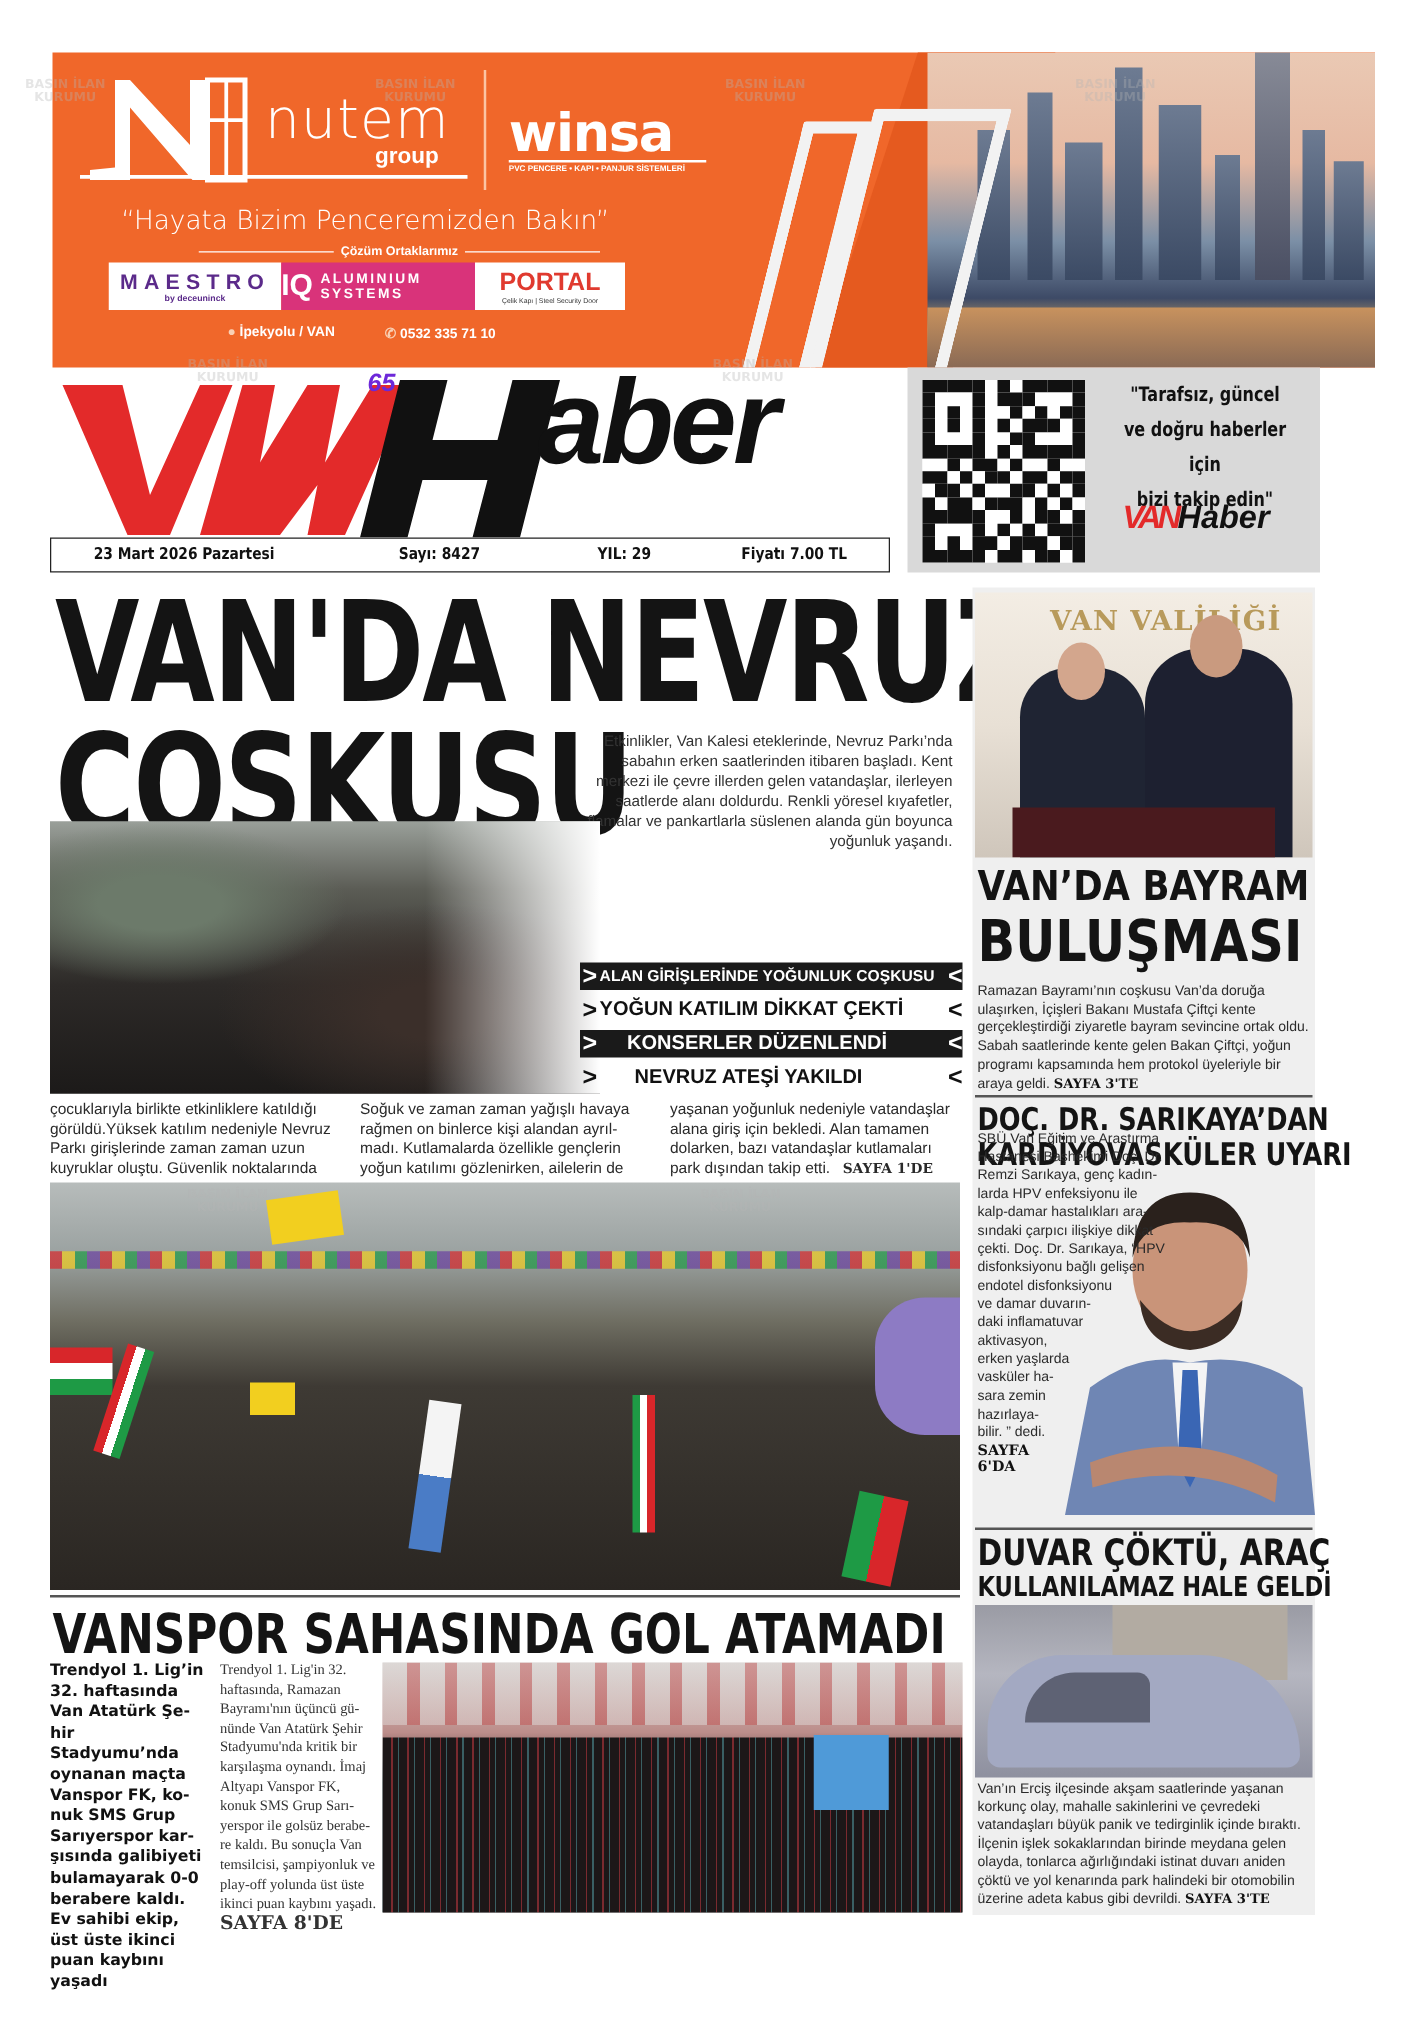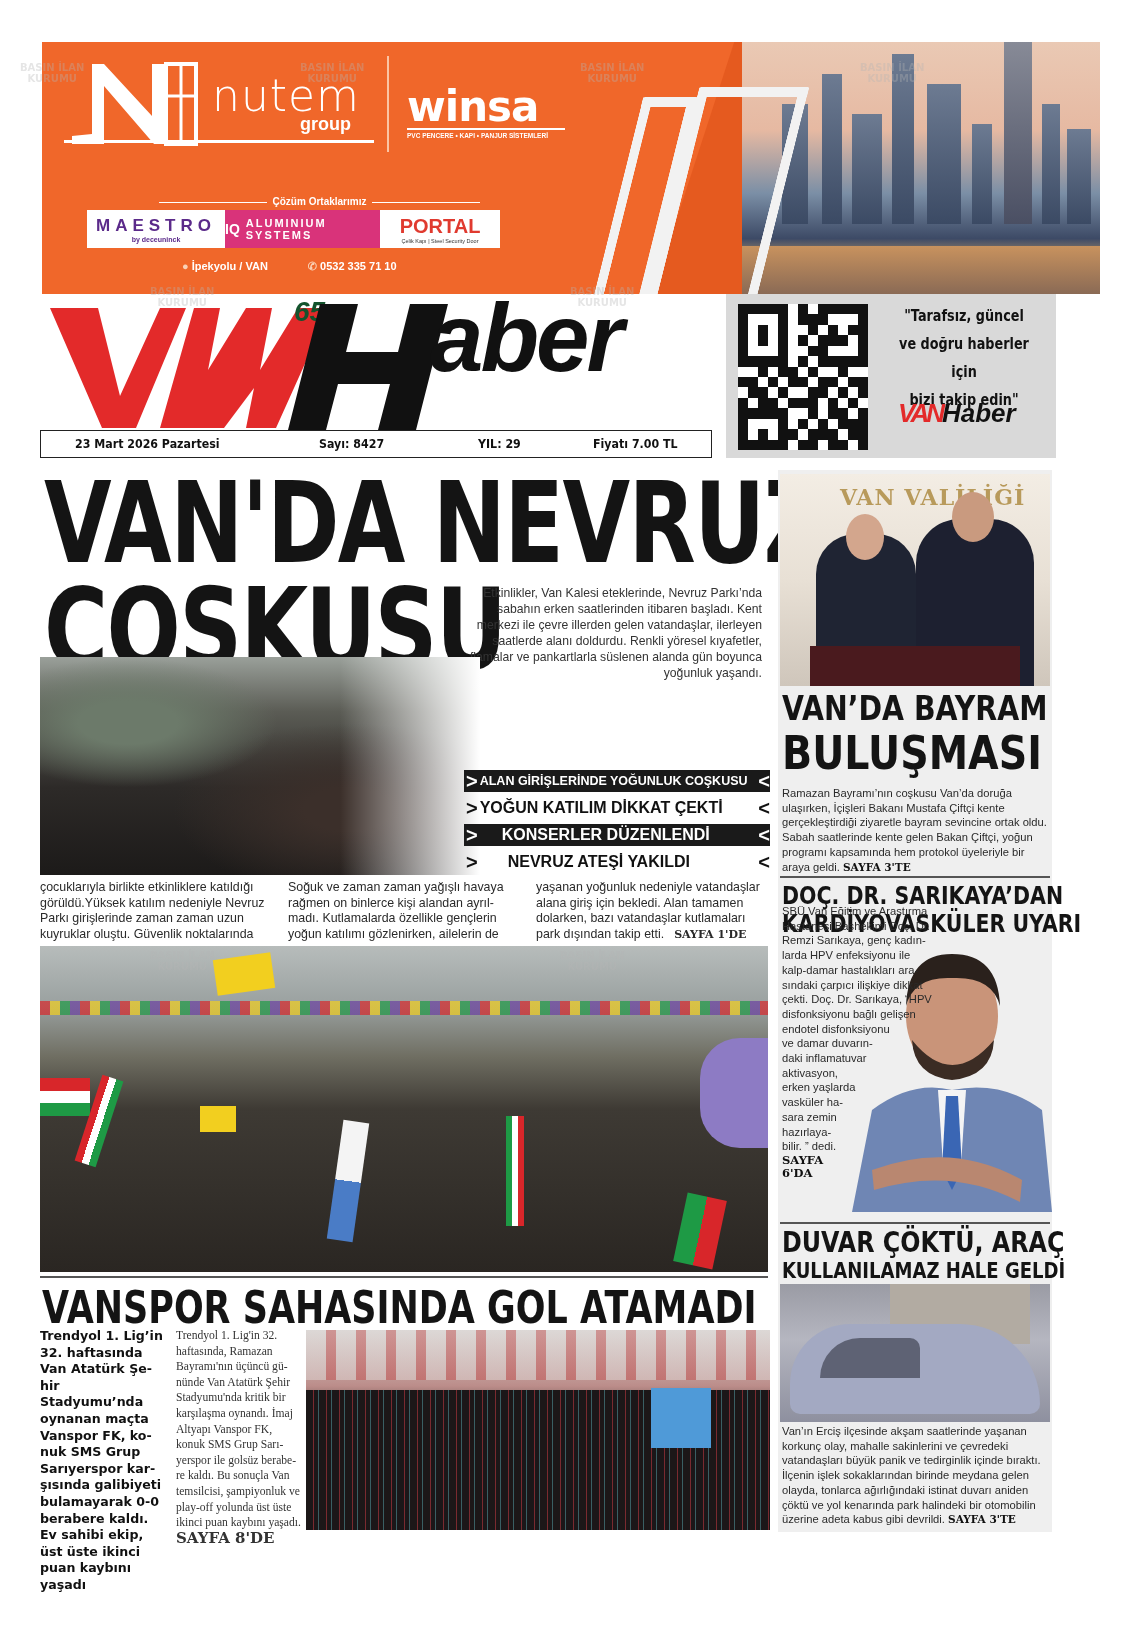--- a/index.html
+++ b/index.html
@@ -24,32 +24,32 @@
   .winsa-word { position: absolute; left: 365px; top: 40px; color: #fff; font-size: 42px; font-weight: bold; font-family: "DejaVu Sans", sans-serif; letter-spacing: -1px; }
   .winsa-sub { position: absolute; left: 365px; top: 86px; color: #fff; font-size: 6.5px; font-weight: bold; border-top: 2px solid #fff; padding-top: 2px; width: 158px; }
   .ad-slogan { position: absolute; left: 55px; top: 122px; color: #fff; font-size: 21px; font-family: "DejaVu Sans", sans-serif; font-weight: 300; }
   .ad-partners-label { position: absolute; left: 80px; top: 154px; width: 395px; text-align: center; color: #fff; font-size: 10px; font-weight: bold; }
   .ad-partners-label:before, .ad-partners-label:after { content: ""; display: inline-block; width: 108px; height: 1px; background: #fff; vertical-align: middle; margin: 0 6px; }
   .partner { position: absolute; top: 168px; height: 38px; display: flex; flex-direction: column; align-items: center; justify-content: center; }
   .p-maestro { left: 45px; width: 138px; background: #fff; color: #5b2a8a; }
   .p-maestro .t1 { font-size: 17px; letter-spacing: 5px; font-weight: bold; }
   .p-maestro .t2 { font-size: 7px; color: #5b2a8a; font-weight: bold; }
   .p-iq { left: 183px; width: 155px; background: #d9337a; color: #fff; flex-direction: row; }
-  .p-iq .t1 { font-size: 14px; font-weight: bold; margin-right: 6px; }
+  .p-iq .t1 { font-size: 24px; font-weight: bold; margin-right: 6px; }
   .p-iq .t2 { font-size: 11px; font-weight: bold; letter-spacing: 2px; line-height: 12px; }
   .p-portal { left: 338px; width: 120px; background: #fff; color: #e03a2f; }
   .p-portal .t1 { font-size: 20px; font-weight: bold; }
   .p-portal .t2 { font-size: 5.5px; color: #333; }
   .ad-contact { position: absolute; left: 140px; top: 218px; color: #fff; font-size: 11px; font-weight: bold; display: flex; gap: 40px; }
   .ad-contact .pin { color: #f9d0b5; margin-right: 3px; }
 
   
   #logo { left: 40px; top: 296px; width: 680px; height: 136px; }
   .logo-van { position: absolute; left: 8px; top: 2px; font-family: "Liberation Sans", sans-serif; font-weight: bold; font-style: italic; color: #e32a2a; font-size: 150px; line-height: 130px; letter-spacing: -26px; transform: skewX(-12deg); }
-  .logo-65 { position: absolute; left: 254px; top: 0px; font-style: italic; font-weight: bold; color: #14532d; font-size: 28px; }
+  .logo-65 { position: absolute; left: 254px; top: 0px; font-style: italic; font-weight: bold; color: #6d28d9; font-size: 20px; }
   .logo-aber { position: absolute; left: 390px; top: -6px; font-weight: bold; font-style: italic; color: #111; font-size: 96px; line-height: 96px; letter-spacing: -3px; }
   .logo-gazete { position: absolute; left: 422px; top: 82px; width: 240px; height: 48px; background: #e32a2a; color: #fff; font-style: italic; font-size: 40px; line-height: 48px; padding-left: 14px; font-family: "DejaVu Sans", sans-serif; }
   #infobar { left: 40px; top: 430px; width: 672px; height: 28px; border: 1px solid #222; display: flex; align-items: center; font-family: "DejaVu Sans", sans-serif; font-weight: bold; font-size: 13px; color: #111; }
   #infobar span { position: absolute; top: 5px; transform: scaleX(0.85); transform-origin: left; }
 
   #qrbox { left: 726px; top: 294px; width: 330px; height: 164px; background: #d9d9d9; }
   .qr { position: absolute; left: 12px; top: 10px; width: 130px; height: 146px; background: #fff; display: grid; grid-template-columns: repeat(13, 1fr); grid-template-rows: repeat(14, 1fr); }
   .qr i { display: block; }
   .qr-cap { position: absolute; left: 146px; top: 8px; width: 184px; text-align: center; font-family: "DejaVu Sans", sans-serif; font-weight: bold; font-size: 16px; line-height: 28px; color: #111; transform: scaleX(0.8); transform-origin: center; }
   .qr-logo { position: absolute; left: 172px; top: 104px; font-size: 26px; font-style: italic; font-weight: bold; }
@@ -128,20 +128,21 @@
     <rect x="102" y="8" width="30" height="80" fill="none" stroke="#fff" stroke-width="4"></rect>
     <line x1="117" y1="8" x2="117" y2="88" stroke="#fff" stroke-width="3"></line>
     <line x1="102" y1="40" x2="132" y2="40" stroke="#fff" stroke-width="3"></line>
   </svg>
   <div class="nutem-word">nutem</div>
   <div class="nutem-group">group</div>
   <div class="nutem-line"></div>
   <div class="ad-divider"></div>
   <div class="winsa-word">winsa</div>
   <div class="winsa-sub">PVC PENCERE • KAPI • PANJUR SİSTEMLERİ</div>
+  <div class="ad-slogan">“Hayata Bizim Penceremizden Bakın”</div>
   <div class="ad-partners-label">Çözüm Ortaklarımız</div>
   <div class="partner p-maestro">
     <span class="t1">MAESTRO</span>
     <span class="t2">by deceuninck</span>
   </div>
   <div class="partner p-iq">
     <span class="t1">IQ</span>
     <span class="t2">ALUMINIUM SYSTEMS</span>
   </div>
   <div class="partner p-portal">

